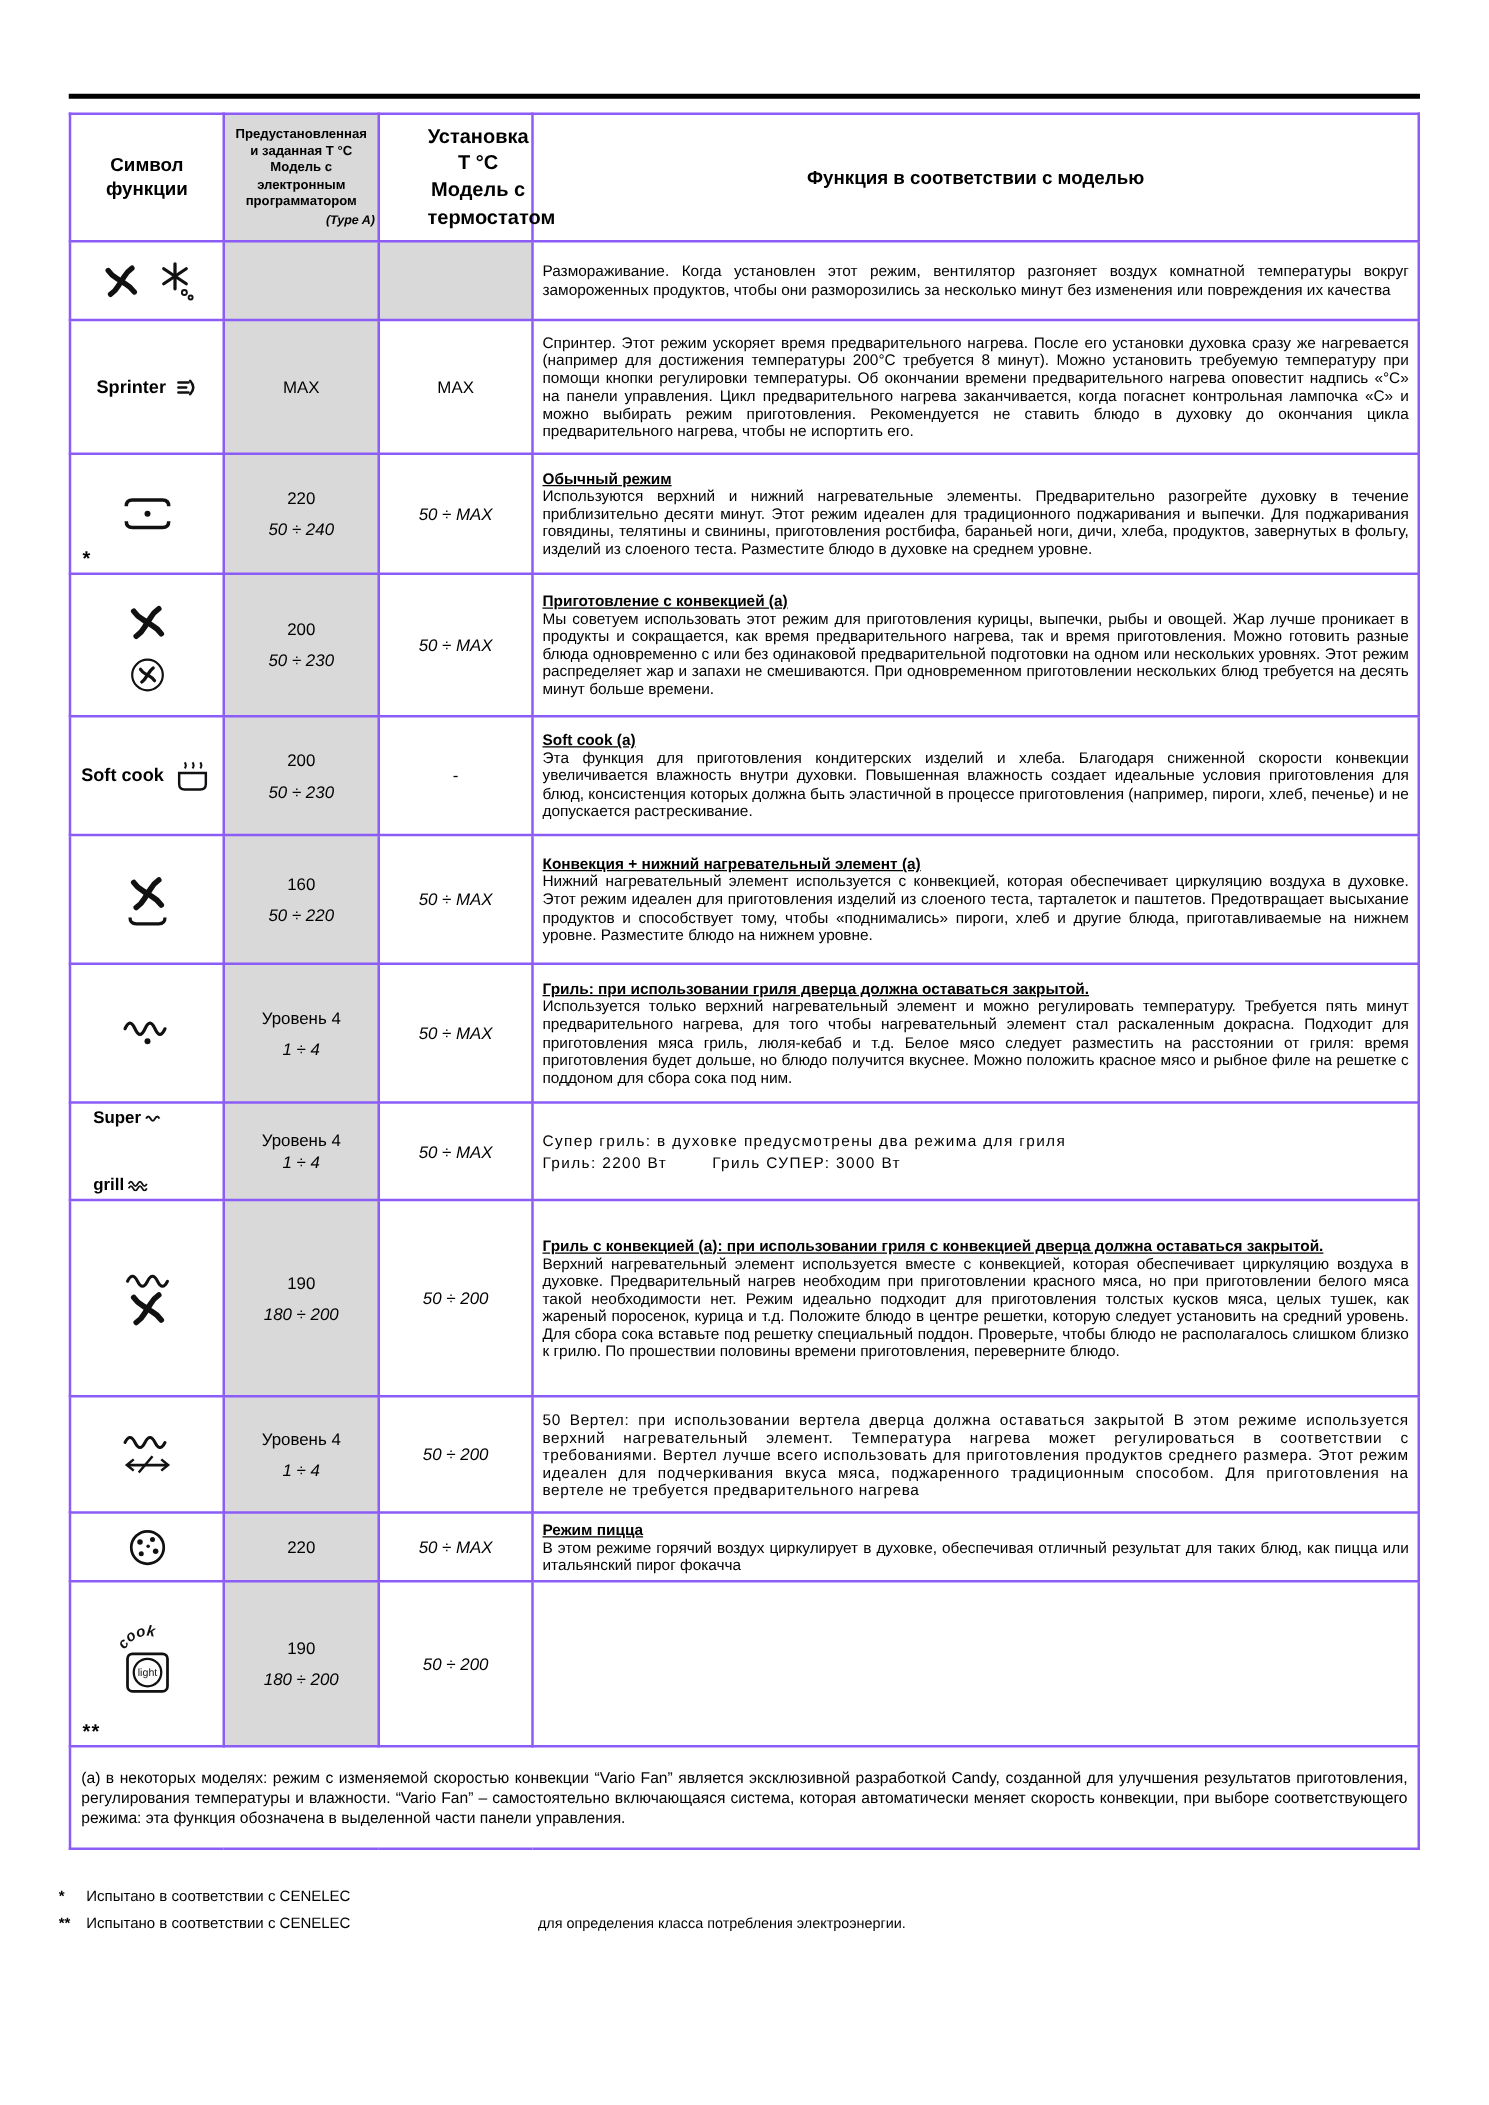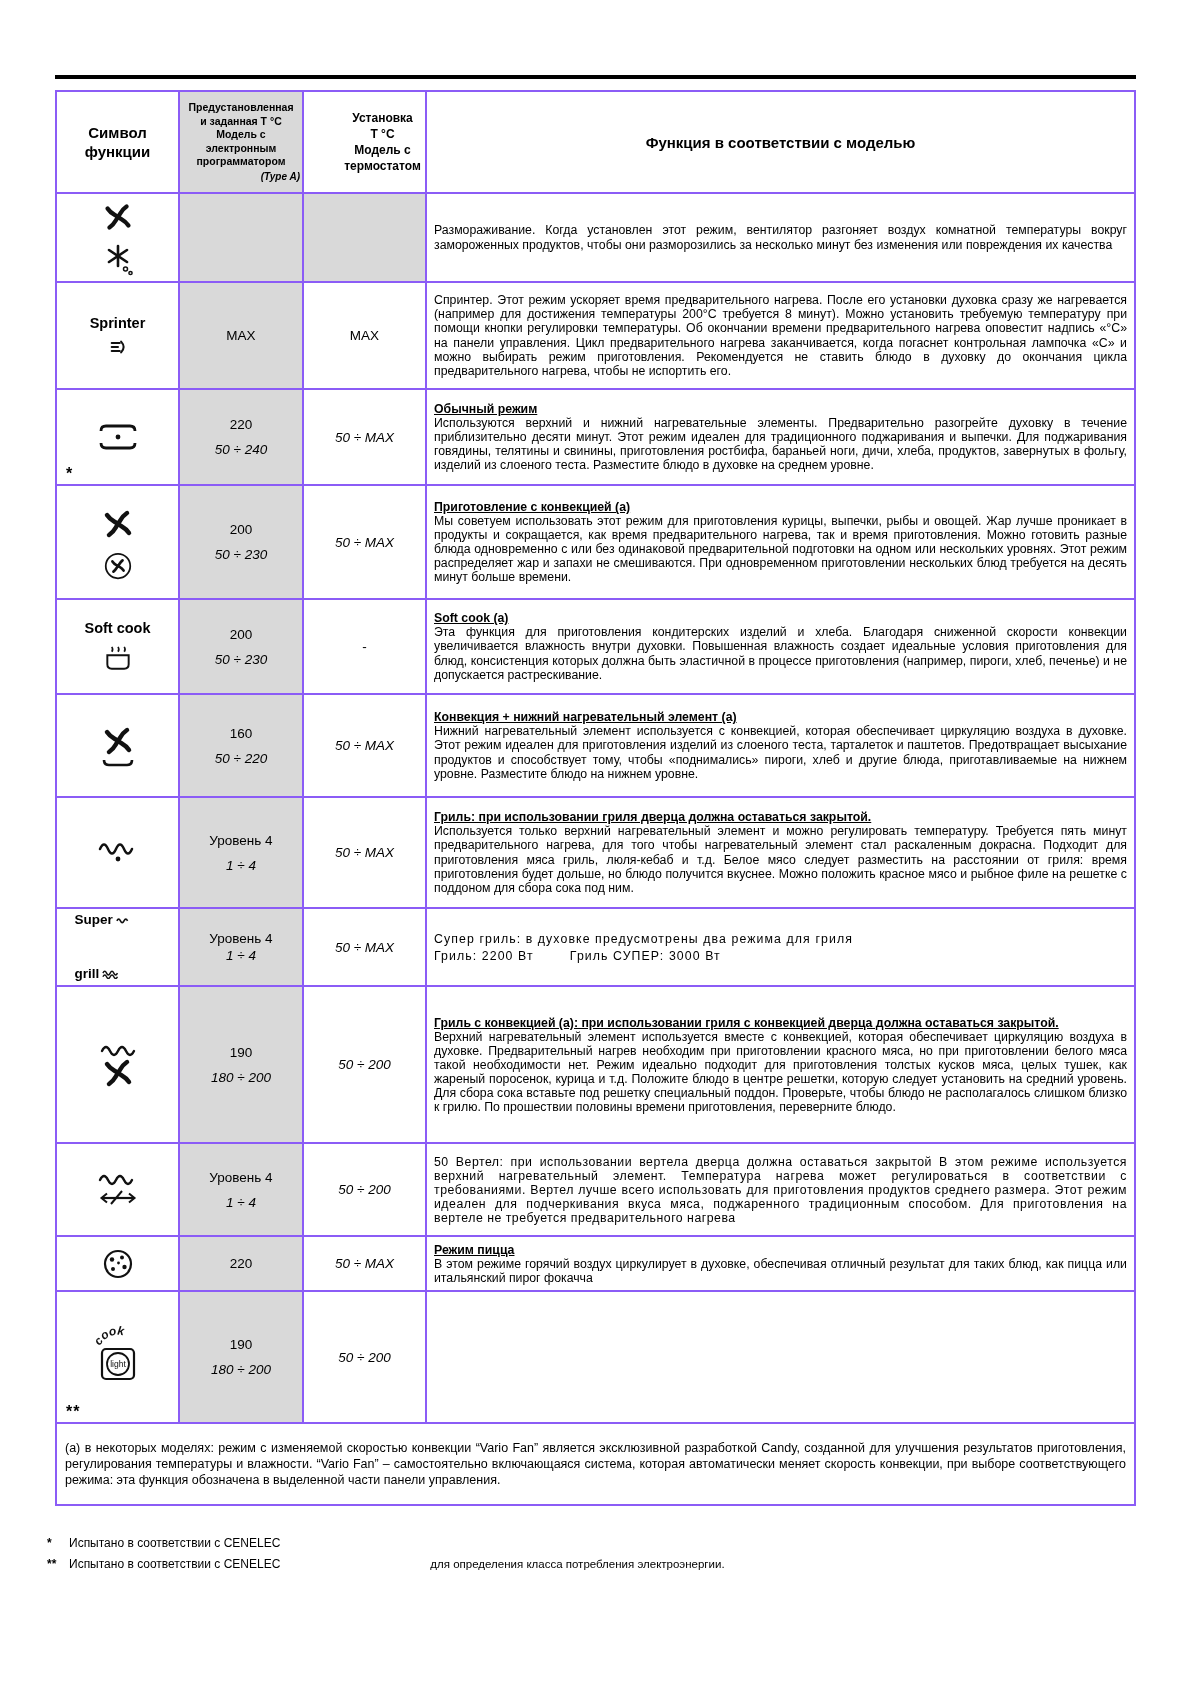--- a/index.html
+++ b/index.html
@@ -10,25 +10,25 @@
 
   table.func { width:100%; border-collapse:collapse; border:2px solid #000; table-layout:fixed; }
   table.func th, table.func td { border:2px solid #8b5cf6; vertical-align:middle; }
   .gray { background:#d9d9d9; }
   .pre { white-space:pre-line; }
 
   thead th { text-align:center; font-weight:bold; padding:4px 2px; }
   th.h1 { font-size:15px; line-height:1.3; }
   th.h2 { font-size:10.5px; line-height:1.3; }
   th.h2 .typea { font-style:italic; font-size:10px; margin-top:1px;text-align:right; }
-  th.h3 { font-size:12px; line-height:1.35;padding-left:38px; }
+  th.h3 { font-size:16px; line-height:1.35;padding-left:38px; }
   th.h4 { font-size:15px; }
 
   td.sym { text-align:center; position:relative; padding:4px; }
-  .symline { display:flex; align-items:center; justify-content:center; gap:7px;flex-direction:column; }
+  .symline { display:flex; align-items:center; justify-content:center; gap:7px; }
   .symtext { font-weight:bold; font-size:14.5px; }
   .symstack { display:flex; flex-direction:column; align-items:center; gap:8px; }
   .sg-line { display:flex; align-items:center; gap:3px; font-weight:bold; font-size:13.5px; line-height:1.05; }
   .supergrill { display:flex; flex-direction:column; align-items:flex-start; width:86px; margin:0 auto;gap:40px; }
   .marker { position:absolute; left:9px; bottom:1px; font-weight:bold; font-size:16px; letter-spacing:1px; }
 
   td.cell { text-align:center; font-size:13.5px; padding:4px; }
   .val {}
   .range { margin-top:10px; }
   .ital { font-style:italic; }

